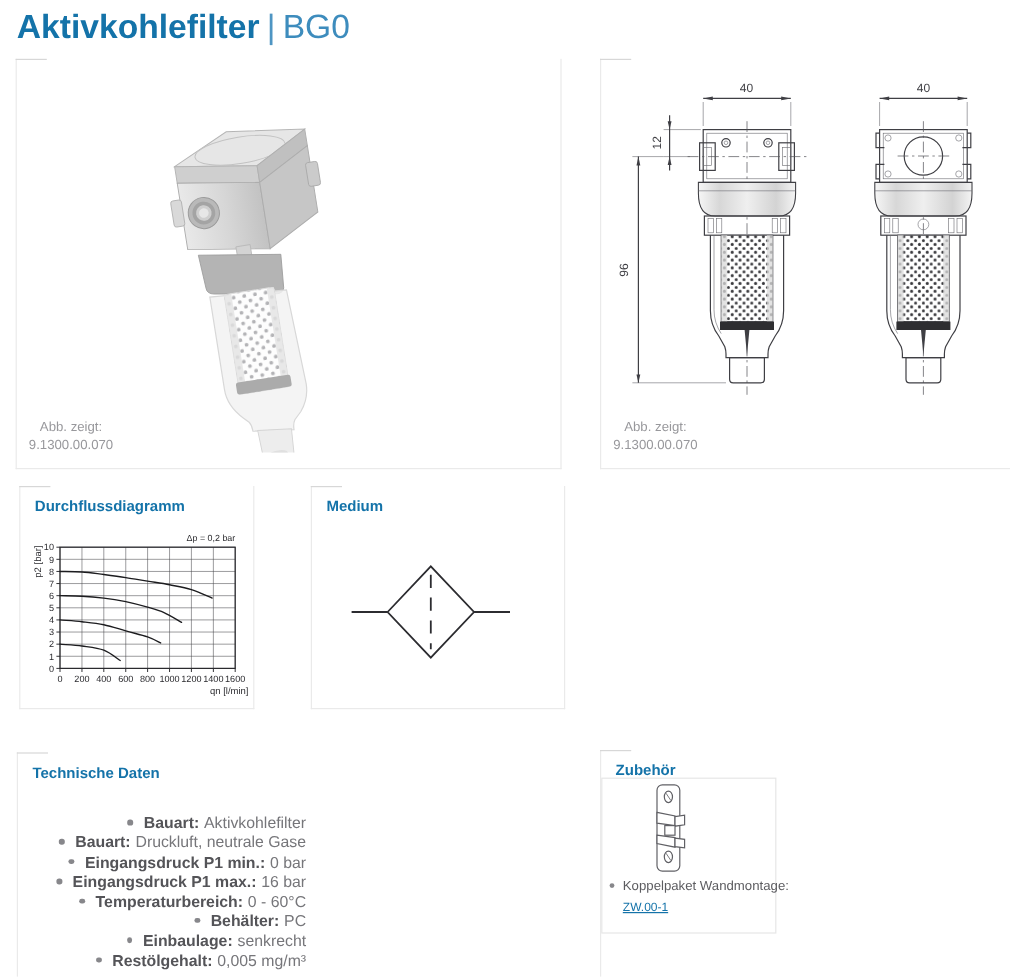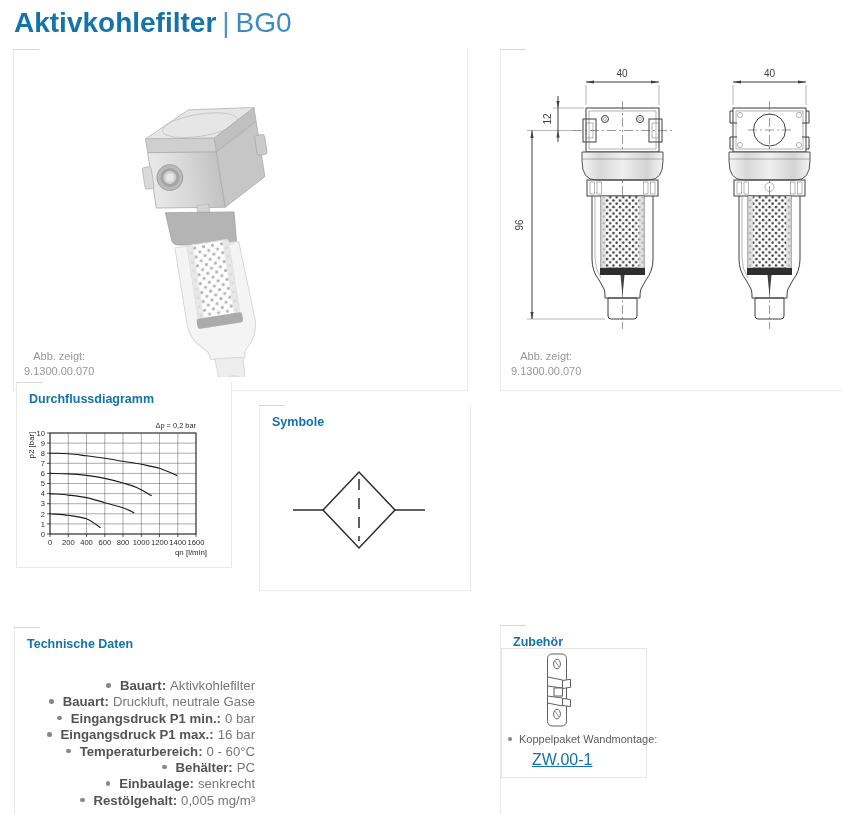--- a/index.html
+++ b/index.html
@@ -41,21 +41,21 @@
   .tech-list li{height:16.4px;line-height:16.4px;font-size:13.2px;white-space:nowrap;color:#76767a;}
   .tech-list li::before{content:"";display:inline-block;width:4.5px;height:4.5px;border-radius:50%;
                         background:#87878b;margin:0 9px 0 4px;vertical-align:2.5px;}
   .tech-list .b{font-weight:bold;color:#545458;margin-right:4px;}
   
   .acc-card{position:absolute;left:0;top:23px;width:146px;height:130px;box-sizing:border-box;
             border:1px solid #e6e6e6;background:#fff;}
   .acc-item{position:absolute;left:6px;top:84px;font-size:11px;color:#5c5c60;white-space:nowrap;}
   .acc-item::before{content:"";display:inline-block;width:4px;height:4px;border-radius:50%;
                     background:#87878b;margin:0 7px 0 0;vertical-align:2px;}
-  .acc-link{position:absolute;left:30px;top:102px;font-size:16px;color:#1473a9;text-decoration:underline;cursor:pointer;}
+  .acc-link{position:absolute;left:17px;top:102px;font-size:10px;color:#1473a9;text-decoration:underline;cursor:pointer;}
 </style>
 </head>
 <body>
 
 <div id="page-title">
   <span class="t-main">Aktivkohlefilter</span><span class="t-sep">|</span><span class="t-code">BG0</span>
 </div>
 
 <div class="panel" style="left:13px;top:49px;width:455px;height:342px;">
   <svg width="260" height="320" viewBox="0 0 260 320" style="position:absolute;left:95px;top:8px;">
@@ -228,21 +228,21 @@
 
       <path class="dl" d="M254,249 L283,249 L283,267 Q283,270 280,270 L257,270 Q254,270 254,267 Z"></path>
     </g>
   </svg>
   <div class="caption" style="top:300px;">
     <div>Abb. zeigt:</div>
     <div>9.1300.00.070</div>
   </div>
 </div>
 
-<div class="panel" style="left:16px;top:382px;width:216px;height:186px;">
+<div class="panel" style="left:16px;top:405px;width:196px;height:186px;">
   <div class="panel-title">Durchflussdiagramm</div>
   <svg id="flow-chart" width="216" height="186" viewBox="0 0 216 186">
       <line class="grid" x1="33.0" y1="51" x2="33.0" y2="152"></line>
       <line class="grid" x1="51.3" y1="51" x2="51.3" y2="152"></line>
       <line class="grid" x1="69.5" y1="51" x2="69.5" y2="152"></line>
       <line class="grid" x1="87.8" y1="51" x2="87.8" y2="152"></line>
       <line class="grid" x1="106.0" y1="51" x2="106.0" y2="152"></line>
       <line class="grid" x1="124.3" y1="51" x2="124.3" y2="152"></line>
       <line class="grid" x1="142.5" y1="51" x2="142.5" y2="152"></line>
       <line class="grid" x1="160.8" y1="51" x2="160.8" y2="152"></line>
@@ -303,21 +303,21 @@
       <text class="axl" x="190" y="173" text-anchor="end">qn [l/min]</text>
       <text class="axl" transform="translate(17,63) rotate(-90)" text-anchor="middle">p2 [bar]</text>
       <path class="curve" d="M33.0,71.2C36.0,71.3 45.2,71.3 51.3,71.7C57.3,72.1 63.4,73.0 69.5,73.7C75.6,74.5 81.7,75.3 87.8,76.3C93.8,77.2 99.9,78.3 106.0,79.3C112.1,80.3 118.2,81.1 124.3,82.3C130.3,83.5 136.6,84.5 142.5,86.3C148.4,88.2 156.9,92.2 159.8,93.4"></path>
       <path class="curve" d="M33.0,91.4C36.0,91.5 45.2,91.6 51.3,91.9C57.3,92.2 63.4,92.7 69.5,93.4C75.6,94.2 81.7,95.2 87.8,96.4C93.8,97.7 100.7,99.5 106.0,101.0C111.3,102.5 115.0,103.4 119.7,105.5C124.4,107.6 131.9,112.3 134.3,113.6"></path>
       <path class="curve" d="M33.0,111.6C36.0,111.9 45.2,112.4 51.3,113.1C57.3,113.8 63.4,114.4 69.5,115.6C75.6,116.9 81.7,119.0 87.8,120.7C93.8,122.4 101.1,124.1 106.0,125.7C110.9,127.4 115.1,129.9 116.9,130.8"></path>
       <path class="curve" d="M33.0,131.8C36.0,132.1 45.2,132.5 51.3,133.3C57.3,134.2 64.2,134.8 69.5,136.8C74.8,138.9 80.9,144.0 83.2,145.4"></path>
     </svg>
 </div>
 
 <div class="panel" style="left:259px;top:405px;width:212px;height:186px;">
-  <div class="panel-title">Symbole</div>
+  <div class="panel-title">Medium</div>
   <svg width="212" height="186" viewBox="0 0 212 186" style="position:absolute;left:0;top:0;">
     <polygon class="sym-line" points="63,105 99,67 135,105 99,143"></polygon>
     <line class="sym-line" x1="33" y1="105" x2="63" y2="105"></line>
     <line class="sym-line" x1="135" y1="105" x2="165" y2="105"></line>
     <line class="sym-line" x1="99" y1="74" x2="99" y2="136" stroke-dasharray="11 8"></line>
   </svg>
 </div>
 
 <div class="panel no-r no-b" style="left:14px;top:627px;width:456px;height:187px;">
   <div class="panel-title">Technische Daten</div>

